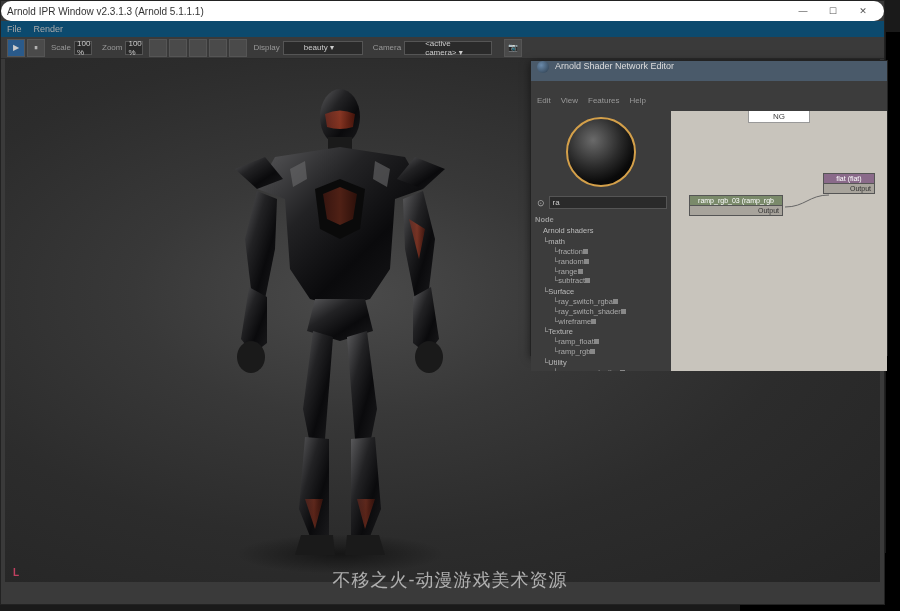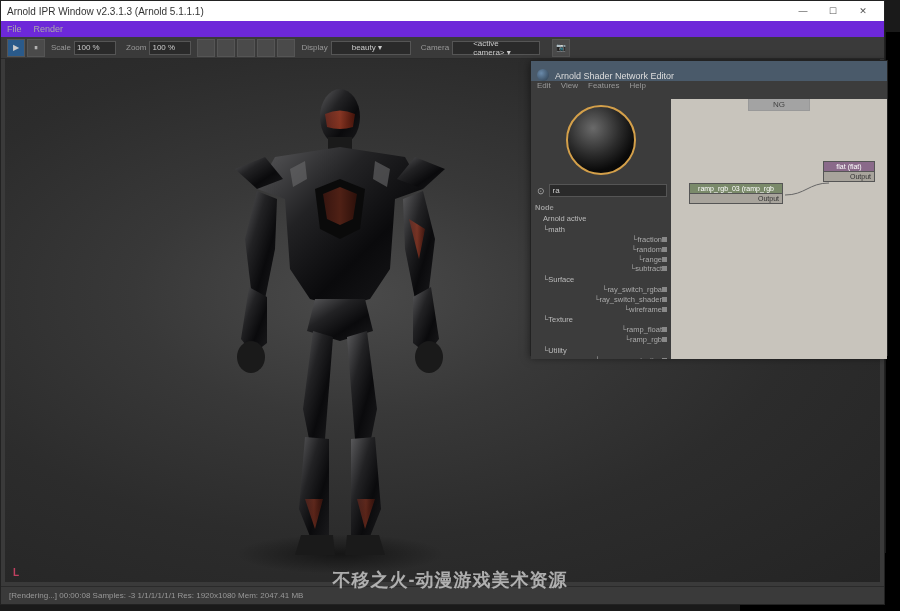--- a/index.html
+++ b/index.html
@@ -1,71 +1,71 @@
 <!DOCTYPE html>
 <html><head>
 <meta charset="utf-8">
 <style>
 * { margin: 0; padding: 0; box-sizing: border-box; font-family: "Segoe UI", Arial, sans-serif; }
 body { background: #1a1a1a; width: 900px; height: 611px; overflow: hidden; position: relative; }
 
 
 .ipr-window { position: absolute; top: 0; left: 0; width: 885px; height: 605px; background: #3a3a3a; border: 1px solid #222; }
-.titlebar { height: 20px; background: #fff; display: flex; align-items: center; padding: 0 6px; font-size: 10px; color: #333; }
+.titlebar { height: 20px; background: #fff; display: flex; align-items: center; padding: 0 6px; font-size: 10px; color: #333; border-radius: 10px; }
 .titlebar-spacer { flex: 1; }
 .win-btn { width: 30px; height: 20px; display: flex; align-items: center; justify-content: center; font-size: 9px; color: #555; }
-.menubar { height: 16px; background: #6d28d9; display: flex; align-items: center; padding: 0 6px; gap: 12px; font-size: 9px; color: #aaa; }
+.menubar { height: 16px; background: #0c4a6e; display: flex; align-items: center; padding: 0 6px; gap: 12px; font-size: 9px; color: #aaa; }
 .toolbar { height: 22px; background: #3a3a3a; border-bottom: 1px solid #2a2a2a; display: flex; align-items: center; padding: 0 6px; gap: 2px; }
 .tb-btn { width: 18px; height: 18px; background: #4a4a4a; border: 1px solid #555; display: flex; align-items: center; justify-content: center; font-size: 8px; color: #ccc; }
 .tb-btn.active { background: #2a5a8a; }
 .tb-group { display: flex; align-items: center; gap: 3px; margin: 8px 4px; }
 .tb-label { font-size: 8px; color: #999; }
-.tb-field { width: 42px; height: 14px; background: #2a2a2a; border: 1px solid #555; font-size: 8px; color: #ccc; padding: 0 2px; display: flex; align-items: center; }
+.tb-field { width: 18px; height: 14px; background: #2a2a2a; border: 1px solid #555; font-size: 8px; color: #ccc; padding: 0 2px; display: flex; align-items: center; }
 .tb-select { width: 80px; height: 14px; background: #2a2a2a; border: 1px solid #555; font-size: 8px; color: #ccc; padding: 0 20px; display: flex; align-items: center; }
 
 
 .viewport { position: absolute; top: 58px; left: 4px; right: 4px; bottom: 22px; background: radial-gradient(ellipse at 40% 45%, #4a4a4a 0%, #383838 30%, #2c2c2c 60%, #242424 100%); overflow: hidden; }
 .robot { position: absolute; left: 190px; top: 20px; width: 290px; height: 480px; }
 .robot svg { width: 100%; height: 100%; }
 .ground-shadow { position: absolute; left: 230px; top: 475px; width: 210px; height: 40px; background: radial-gradient(ellipse, rgba(0,0,0,0.5) 0%, transparent 70%); }
 
 
 .statusbar { position: absolute; bottom: 0; left: 0; right: 0; height: 18px; background: #3a3a3a; border-top: 1px solid #2a2a2a; display: flex; align-items: center; padding: 0 8px; font-size: 8px; color: #999; }
 .axis-gizmo { position: absolute; bottom: 4px; left: 8px; font-size: 10px; color: #c04060; font-weight: bold; }
 
 
 .shader-panel { position: absolute; top: 60px; right: 12px; width: 358px; height: 296px; background: #3c3c3c; border: 1px solid #222; box-shadow: 0 2px 8px rgba(0,0,0,0.5); }
-.sp-title { height: 20px; background: #4a5a6a; display: flex; align-items: flex-end; padding: 0 6px; font-size: 9px; color: #ddd; gap: 6px; }
+.sp-title { height: 20px; background: #4a5a6a; display: flex; align-items: flex-start; padding: 0 6px; font-size: 9px; color: #ddd; gap: 6px; }
 .sp-title-icon { width: 12px; height: 12px; border-radius: 50%; background: radial-gradient(circle at 35% 35%, #6a8aaa, #2a3a4a); }
-.sp-menubar { height: 14px; background: #3c3c3c; display: flex; align-items: flex-end; padding: 9px 6px; gap: 10px; font-size: 8px; color: #999; }
+.sp-menubar { height: 14px; background: #3c3c3c; display: flex; align-items: flex-start; padding: 15px 6px; gap: 10px; font-size: 8px; color: #999; }
 .sp-body { display: flex; height: calc(100% - 34px); }
 .sp-left { width: 140px; background: #3c3c3c; display: flex; flex-direction: column; }
 .sp-preview-box { padding: 6px; }
 .sp-preview { width: 70px; height: 70px; border: 2px solid #d4a04a; background: radial-gradient(circle at 38% 32%, #6a6a6a 0%, #2a2a2a 45%, #0a0a0a 70%, #000 100%); border-radius: 50%; margin: 0 auto; }
 .sp-search-row { display: flex; align-items: center; padding: 3px 6px; gap: 4px; }
 .sp-search-icon { font-size: 9px; color: #aaa; }
 .sp-search { flex: 1; height: 13px; background: #2a2a2a; border: 1px solid #555; font-size: 8px; color: #ccc; padding: 0 3px; }
 .sp-tree { flex: 1; padding: 2px 4px; font-size: 7.5px; color: #aaa; overflow: hidden; }
 .sp-tree-header { color: #999; padding: 1px 0; font-weight: bold; }
 .sp-tree .cat { padding: 1px 0 1px 8px; color: #bbb; }
-.sp-tree .item { padding: 0 0 0 18px; display: flex; justify-content: flex-end; line-height: 1.3; }
+.sp-tree .item { padding: 0 0 0 18px; display: flex; justify-content: flex-start; line-height: 1.3; }
 .sp-tree .item-dot { width: 5px; height: 5px; background: #888; margin-top: 2px; }
 
 .sp-graph { flex: 1; background: #c8c4bc; position: relative; }
-.sp-graph-tab { position: absolute; top: 0; left: 50%; transform: translateX(-50%); background: #a3a3a3; padding: 1px 24px; font-size: 8px; color: #444; border: 1px solid #999; border-top: none; }
+.sp-graph-tab { position: absolute; top: 0; left: 50%; transform: translateX(-50%); background: #ffffff; padding: 1px 24px; font-size: 8px; color: #444; border: 1px solid #999; border-top: none; }
 .node { position: absolute; font-size: 7px; }
 .node-a { top: 84px; left: 18px; width: 94px; }
 .node-b { top: 62px; right: 12px; width: 52px; }
 .node-head { background: #7a8a6a; color: #fff; padding: 1px 3px; text-align: center; border: 1px solid #555; }
 .node-b .node-head { background: #8a6a8a; }
 .node-out { background: #a8a49c; color: #333; padding: 1px 3px; text-align: right; border: 1px solid #555; border-top: none; }
 .node-wire { position: absolute; top: 82px; left: 114px; width: 44px; height: 16px; }
 
 
-.watermark { position: absolute; bottom: 18px; left: 50%; transform: translateX(-50%); text-align: center; color: rgba(230,230,230,0.7); font-size: 18px; font-weight: 700; letter-spacing: 1px; pointer-events: none; line-height: 1.4; }
+.watermark { position: absolute; bottom: 18px; left: 50%; transform: translateX(-50%); text-align: center; color: rgba(230,230,230,0.7); font-size: 18px; font-weight: 400; letter-spacing: 1px; pointer-events: none; line-height: 1.4; }
 .watermark .line2 { font-size: 15px; }
 
 
 .bg-strip { position: absolute; top: 32px; right: 0; width: 14px; height: 570px; background: #000; }
 .bg-strip2 { position: absolute; bottom: 0; right: 0; width: 160px; height: 58px; background: #000; }
 </style>
 </head>
 <body>
 
 <div class="bg-strip"></div>
@@ -164,23 +164,20 @@
         <path d="M184 456 L190 476 L150 476 L152 456 Z" fill="#1a1a1a"></path>
         <path d="M180 420 L170 450 L162 420 Z" fill="url(#glow)" opacity="0.4"></path>
 
         <path d="M95 90 L110 82 L112 100 L98 108 Z" fill="#6a6a6c" opacity="0.6"></path>
         <path d="M180 82 L195 90 L192 108 L178 100 Z" fill="#6a6a6c" opacity="0.6"></path>
       </svg>
     </div>
     <div class="axis-gizmo">L</div>
   </div>
 
-  <div class="statusbar">
-    <span>[Rendering...] 00:00:08 Samples: -3 1/1/1/1/1/1  Res: 1920x1080  Mem: 2047.41 MB</span>
-  </div>
 </div>
 
 <div class="shader-panel">
   <div class="sp-title">
     <span class="sp-title-icon"></span>
     <span>Arnold Shader Network Editor</span>
   </div>
   <div class="sp-menubar">
     <span>Edit</span>
     <span>View</span>
@@ -191,21 +188,21 @@
     <div class="sp-left">
       <div class="sp-preview-box">
         <div class="sp-preview"></div>
       </div>
       <div class="sp-search-row">
         <span class="sp-search-icon">⊙</span>
         <input class="sp-search" value="ra" style="">
       </div>
       <div class="sp-tree">
         <div class="sp-tree-header">Node</div>
-        <div class="cat">Arnold active</div>
+        <div class="cat">Arnold shaders</div>
         <div id="tree-cats">
             <div class="cat">└math</div>
             <div class="item">
               <span>└fraction</span>
               <span class="item-dot"></span>
             </div>
             <div class="item">
               <span>└random</span>
               <span class="item-dot"></span>
             </div>

